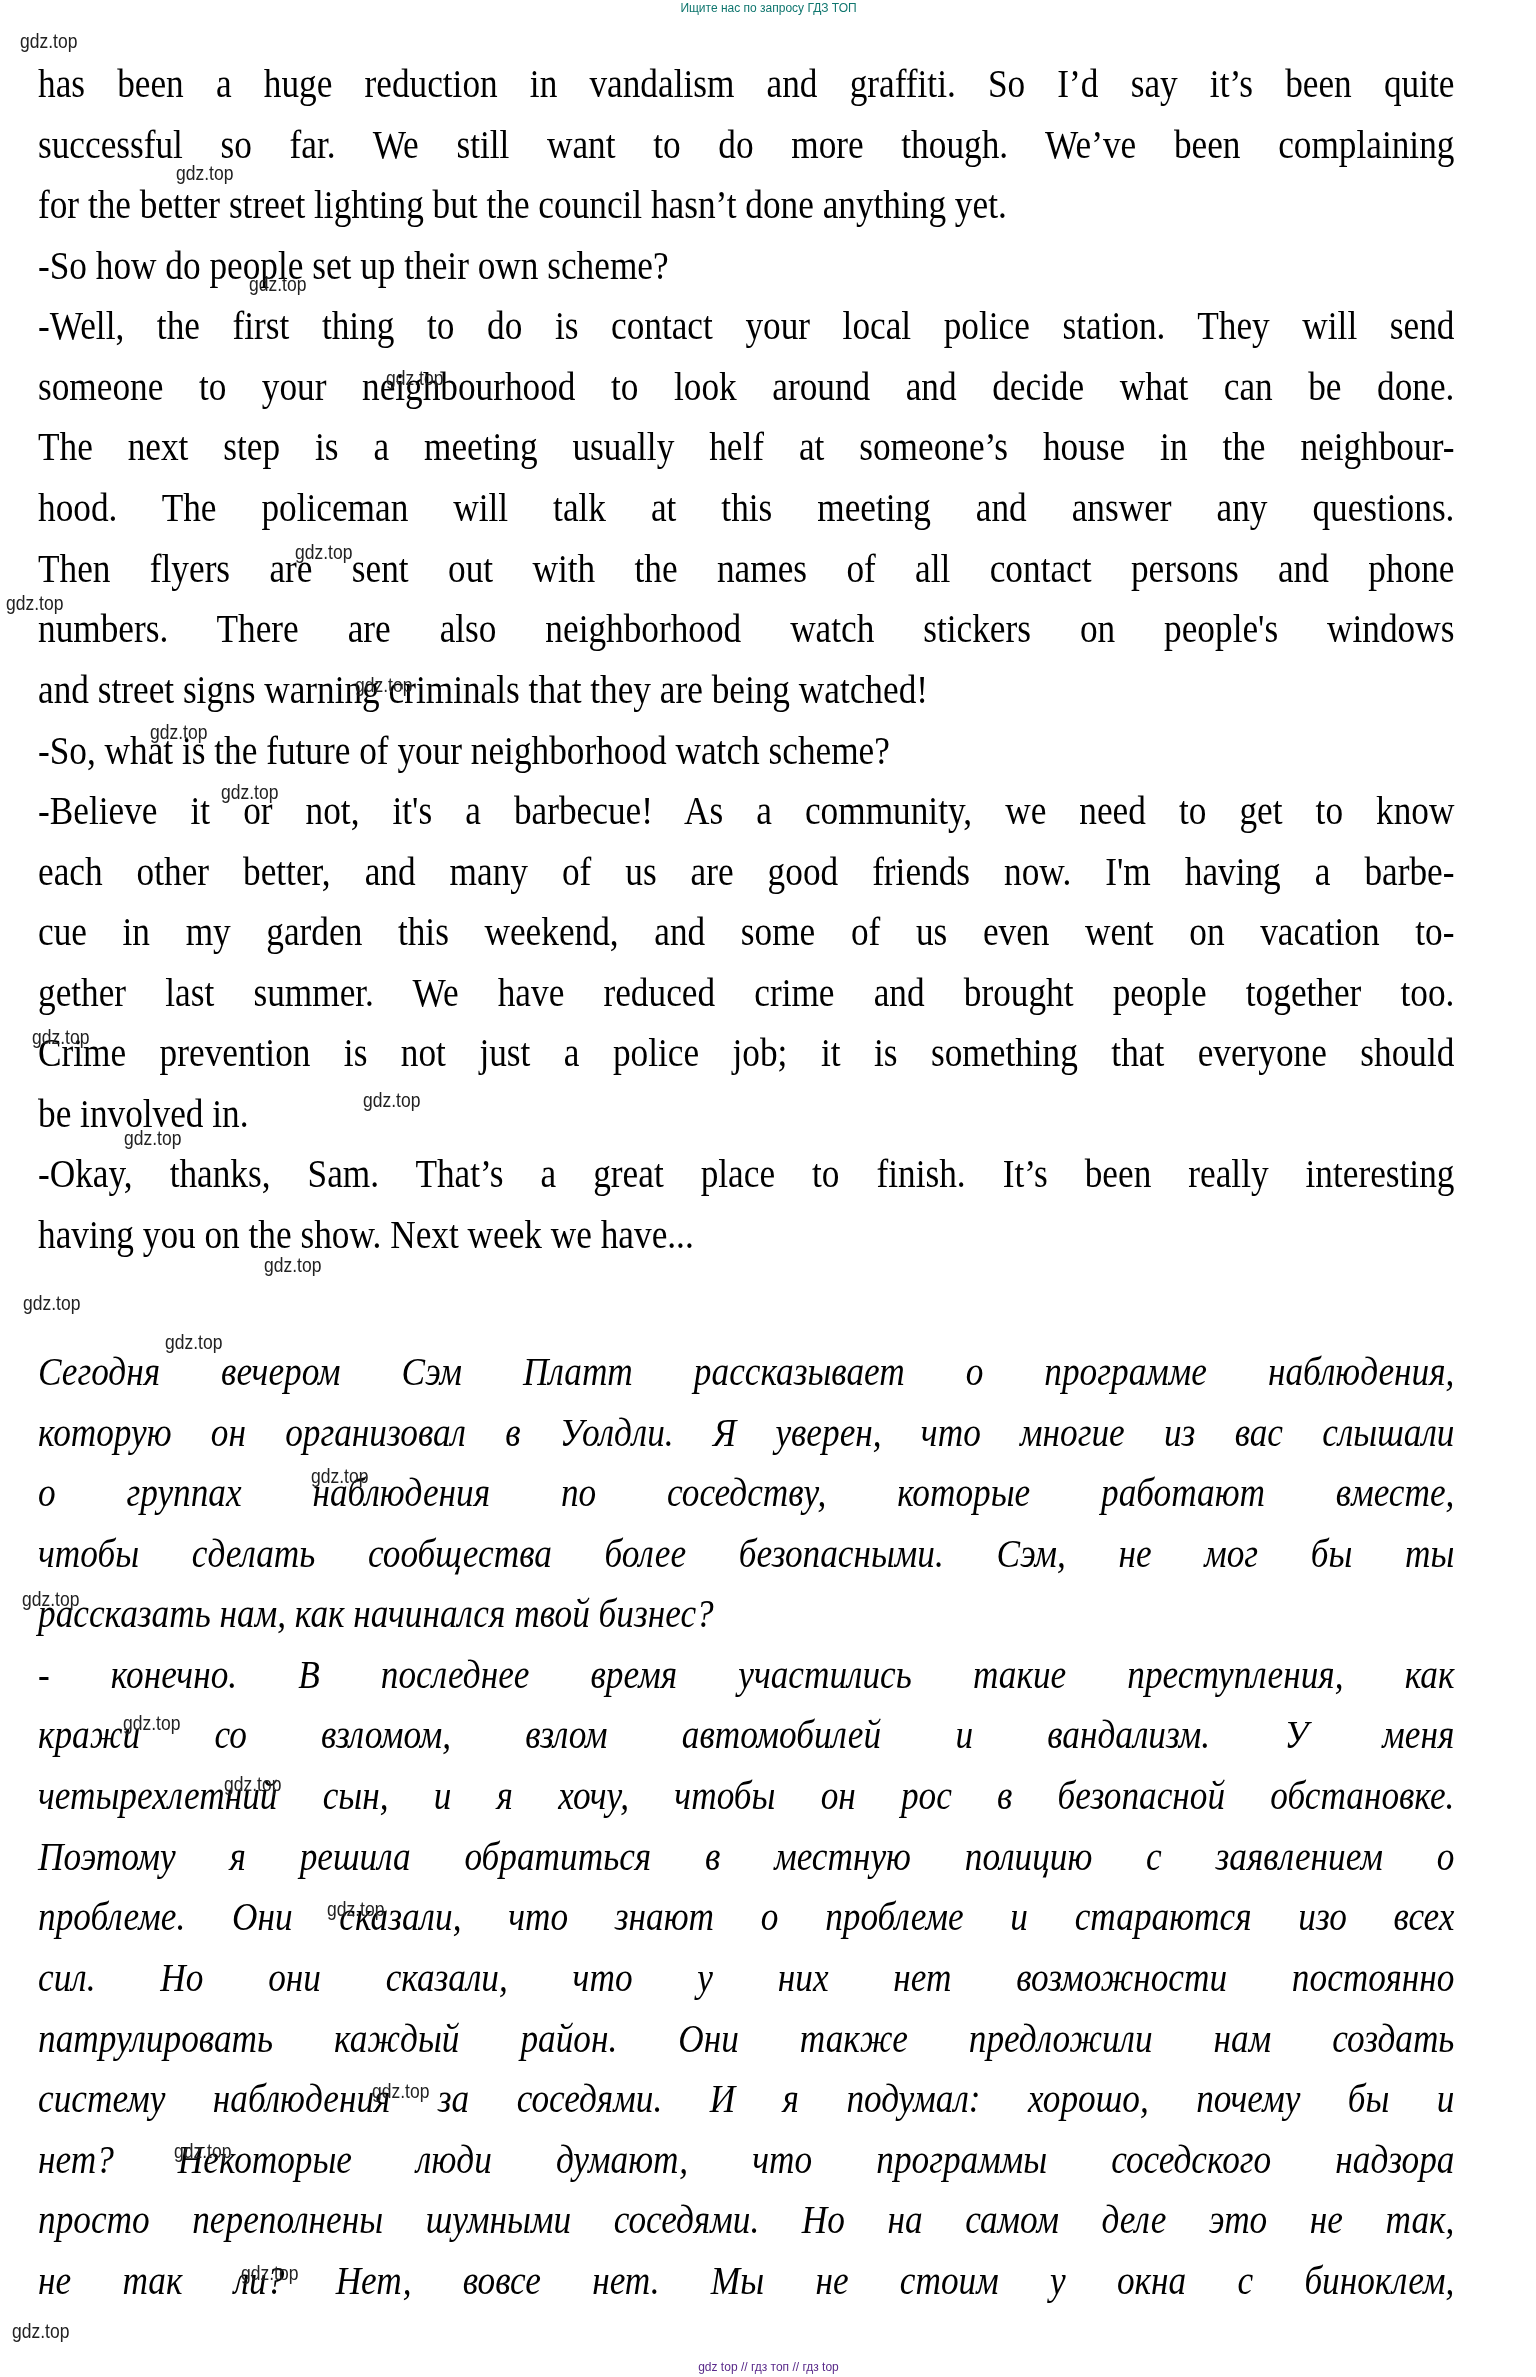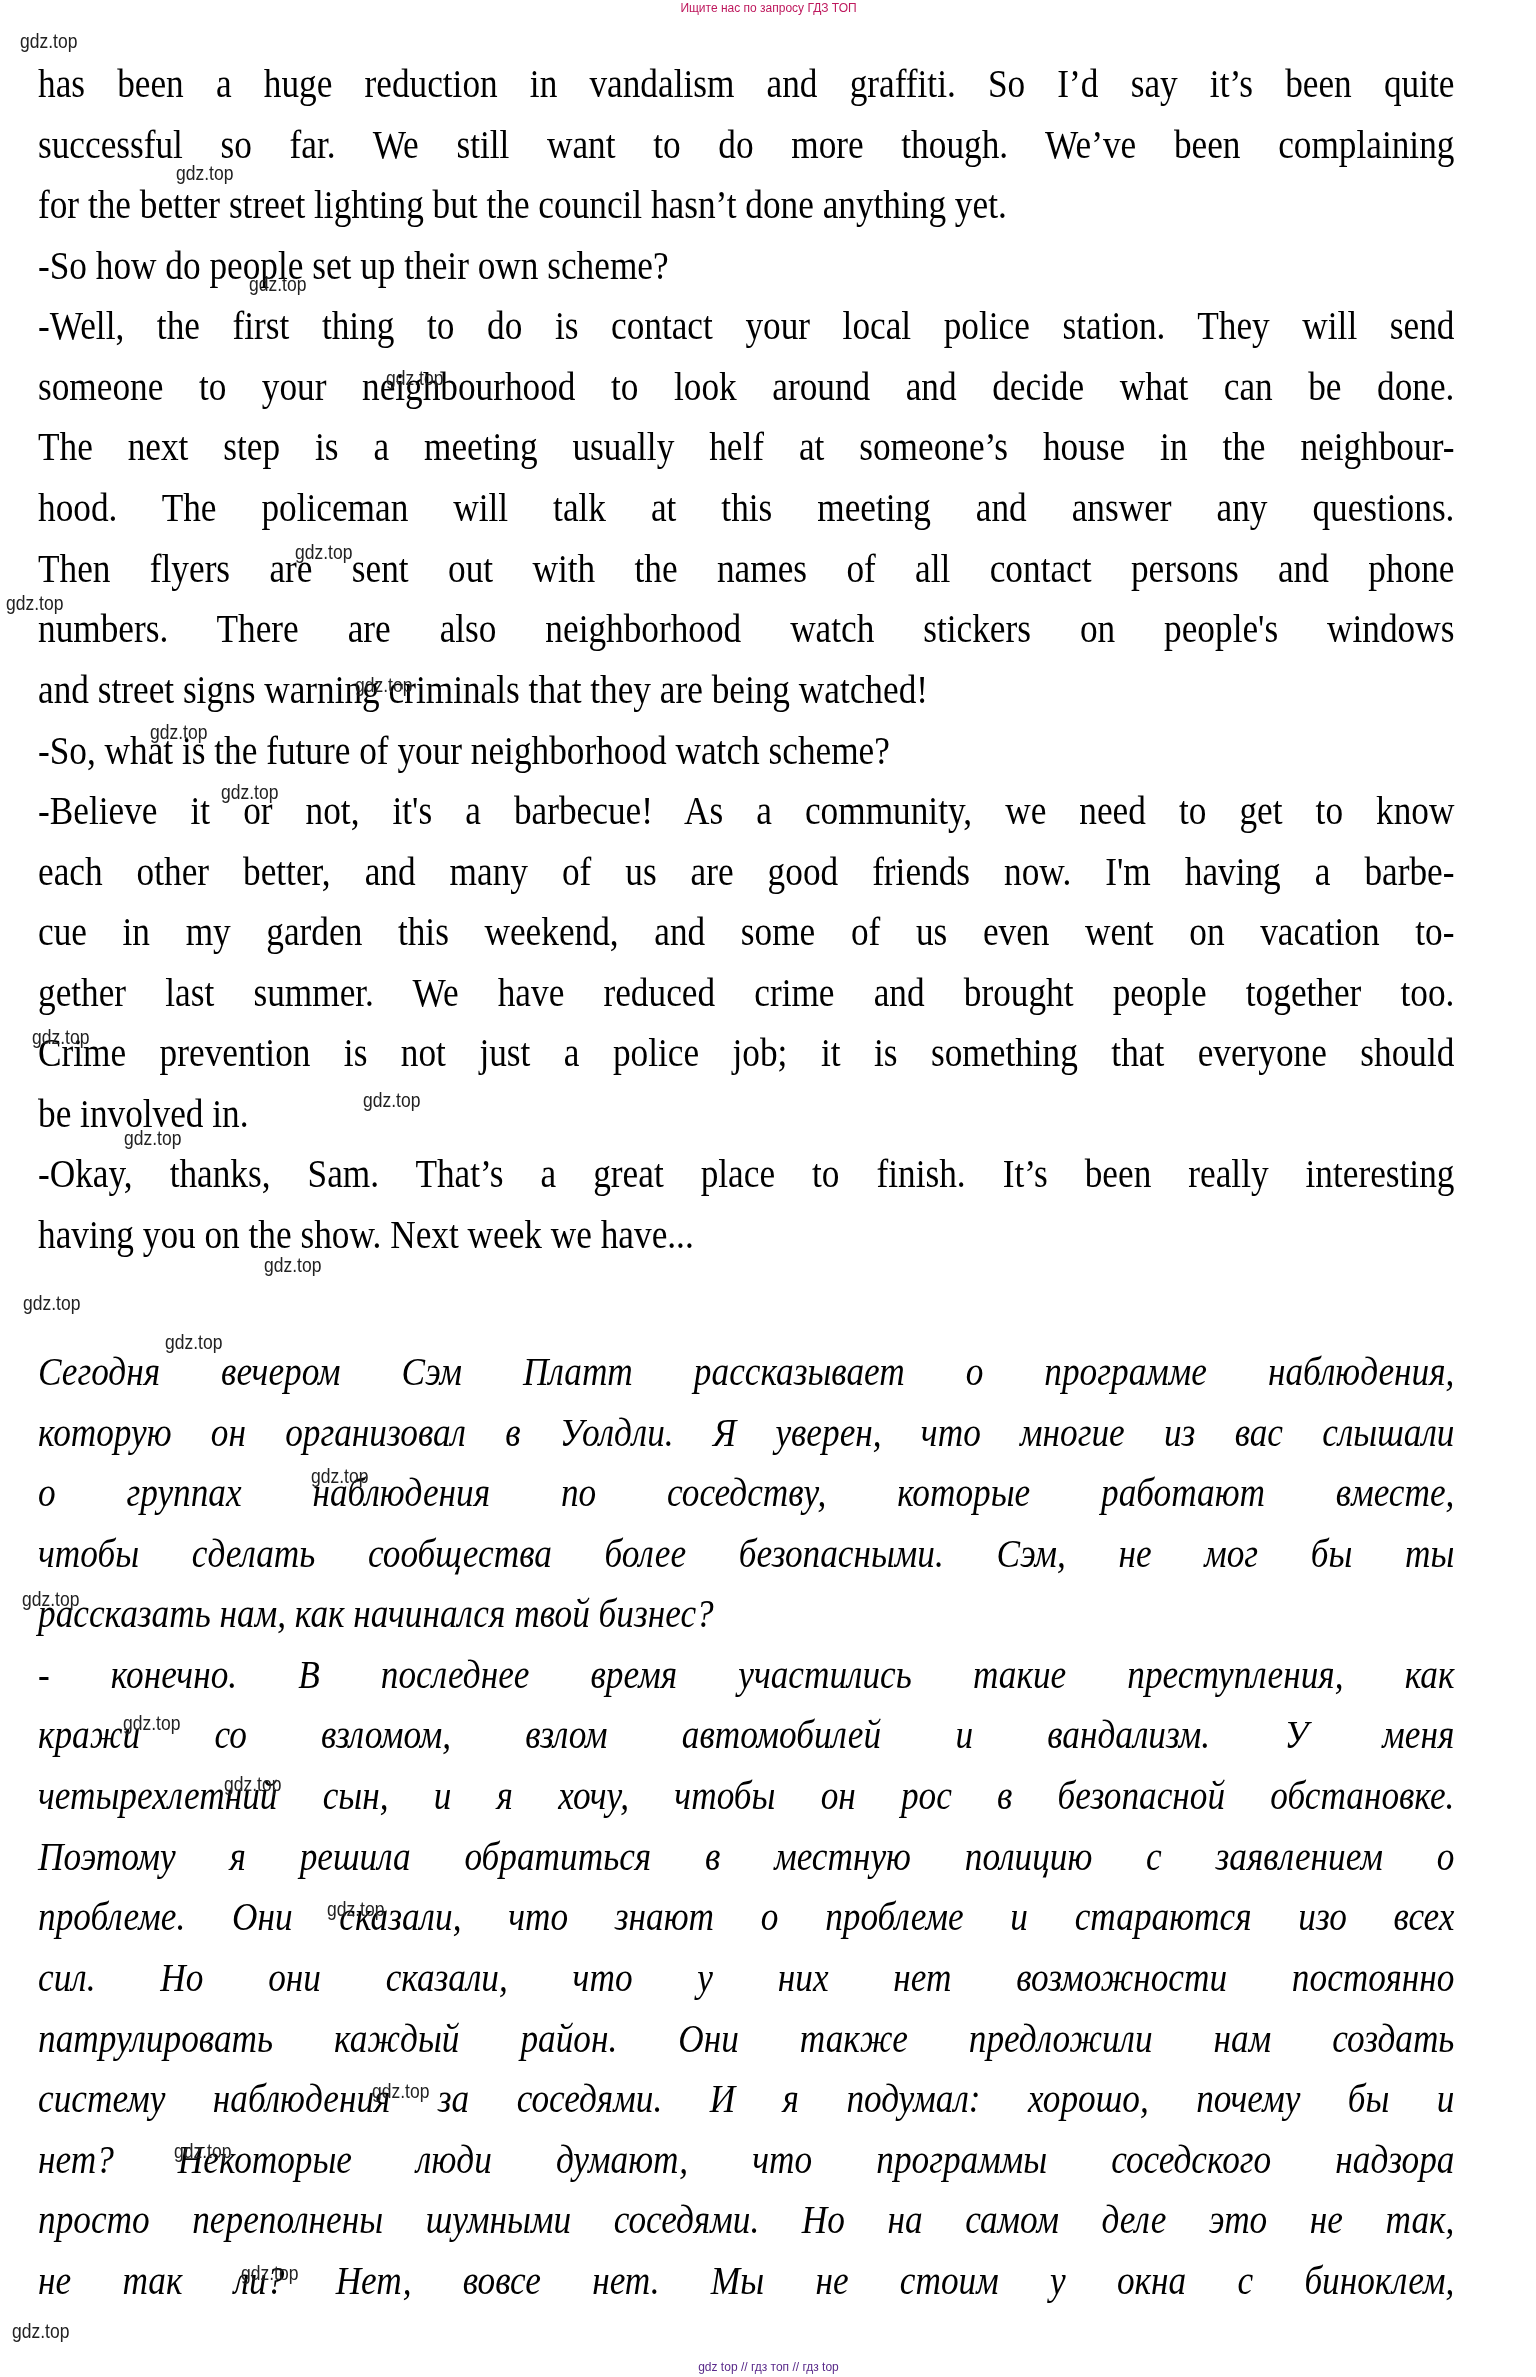--- a/index.html
+++ b/index.html
@@ -15,21 +15,21 @@
     }
     .banner-top {
       position: absolute;
       top: 0;
       left: 0;
       width: 1537px;
       text-align: center;
       font-family: "Liberation Sans", sans-serif;
       font-size: 12px;
       line-height: 17.4px;
-      color: #be185d;
+      color: #0f766e;
     }
     .banner-bottom {
       position: absolute;
       top: 2359px;
       left: 0;
       width: 1537px;
       text-align: center;
       font-family: "Liberation Sans", sans-serif;
       font-size: 12px;
       line-height: 16px;

